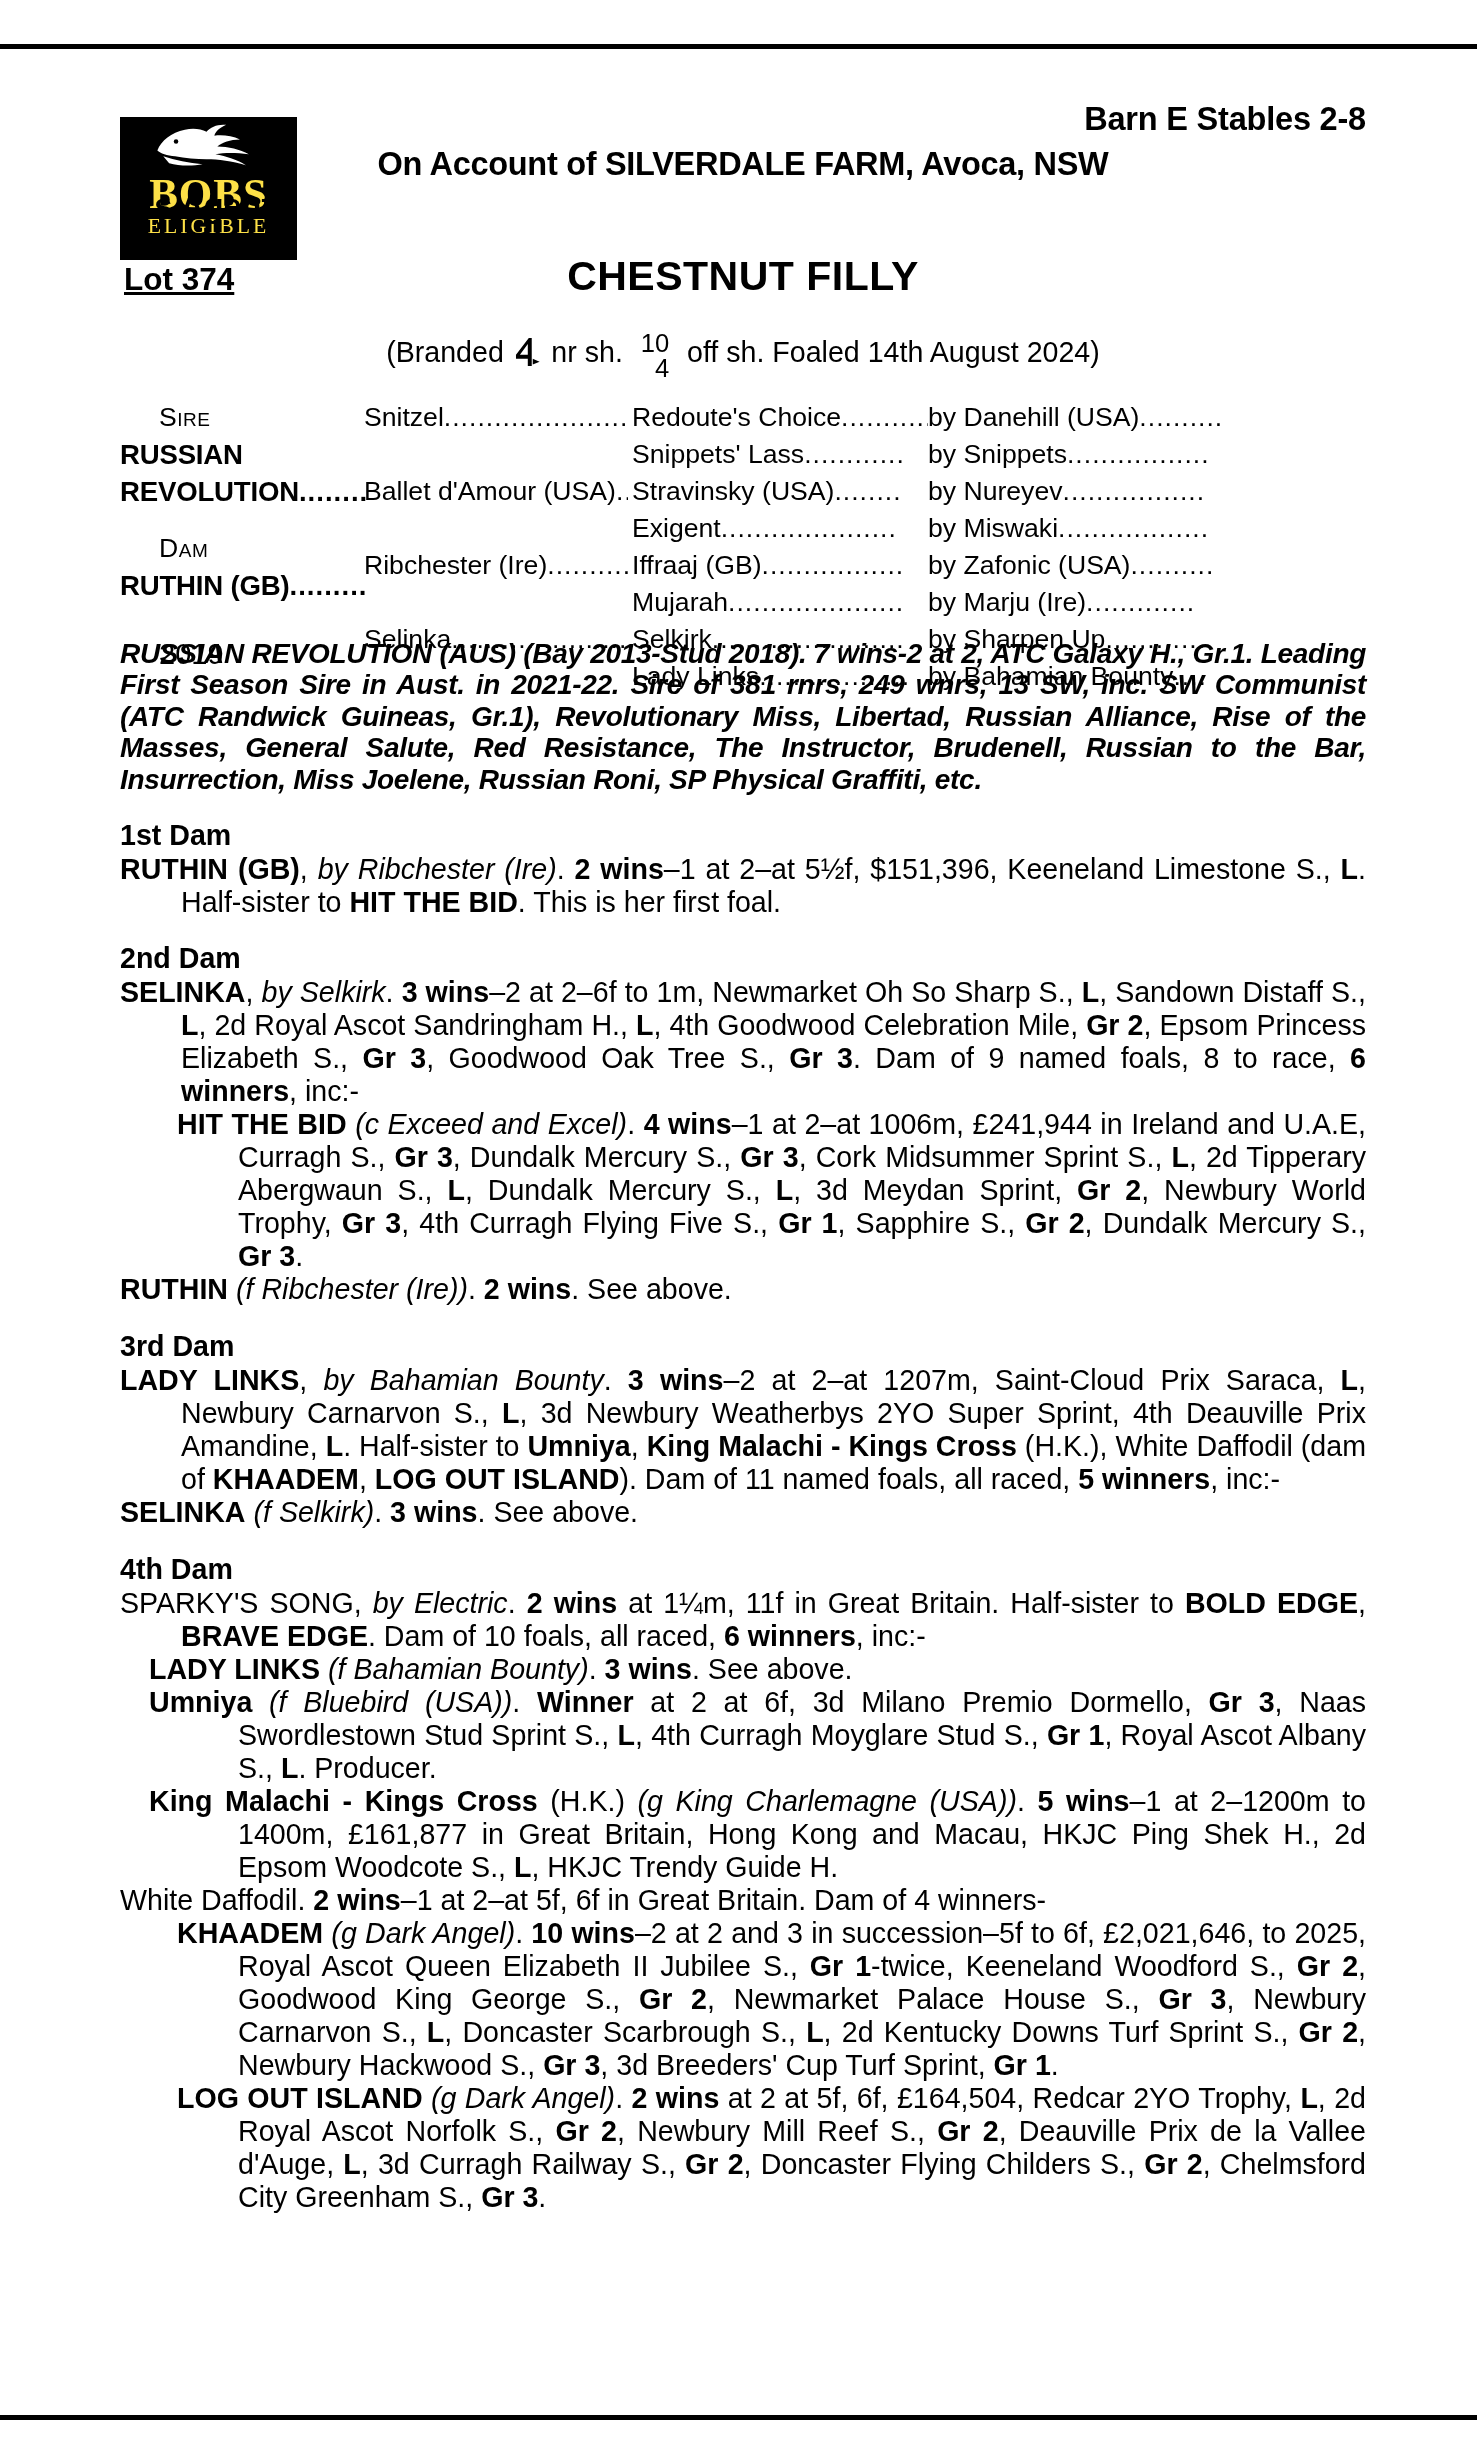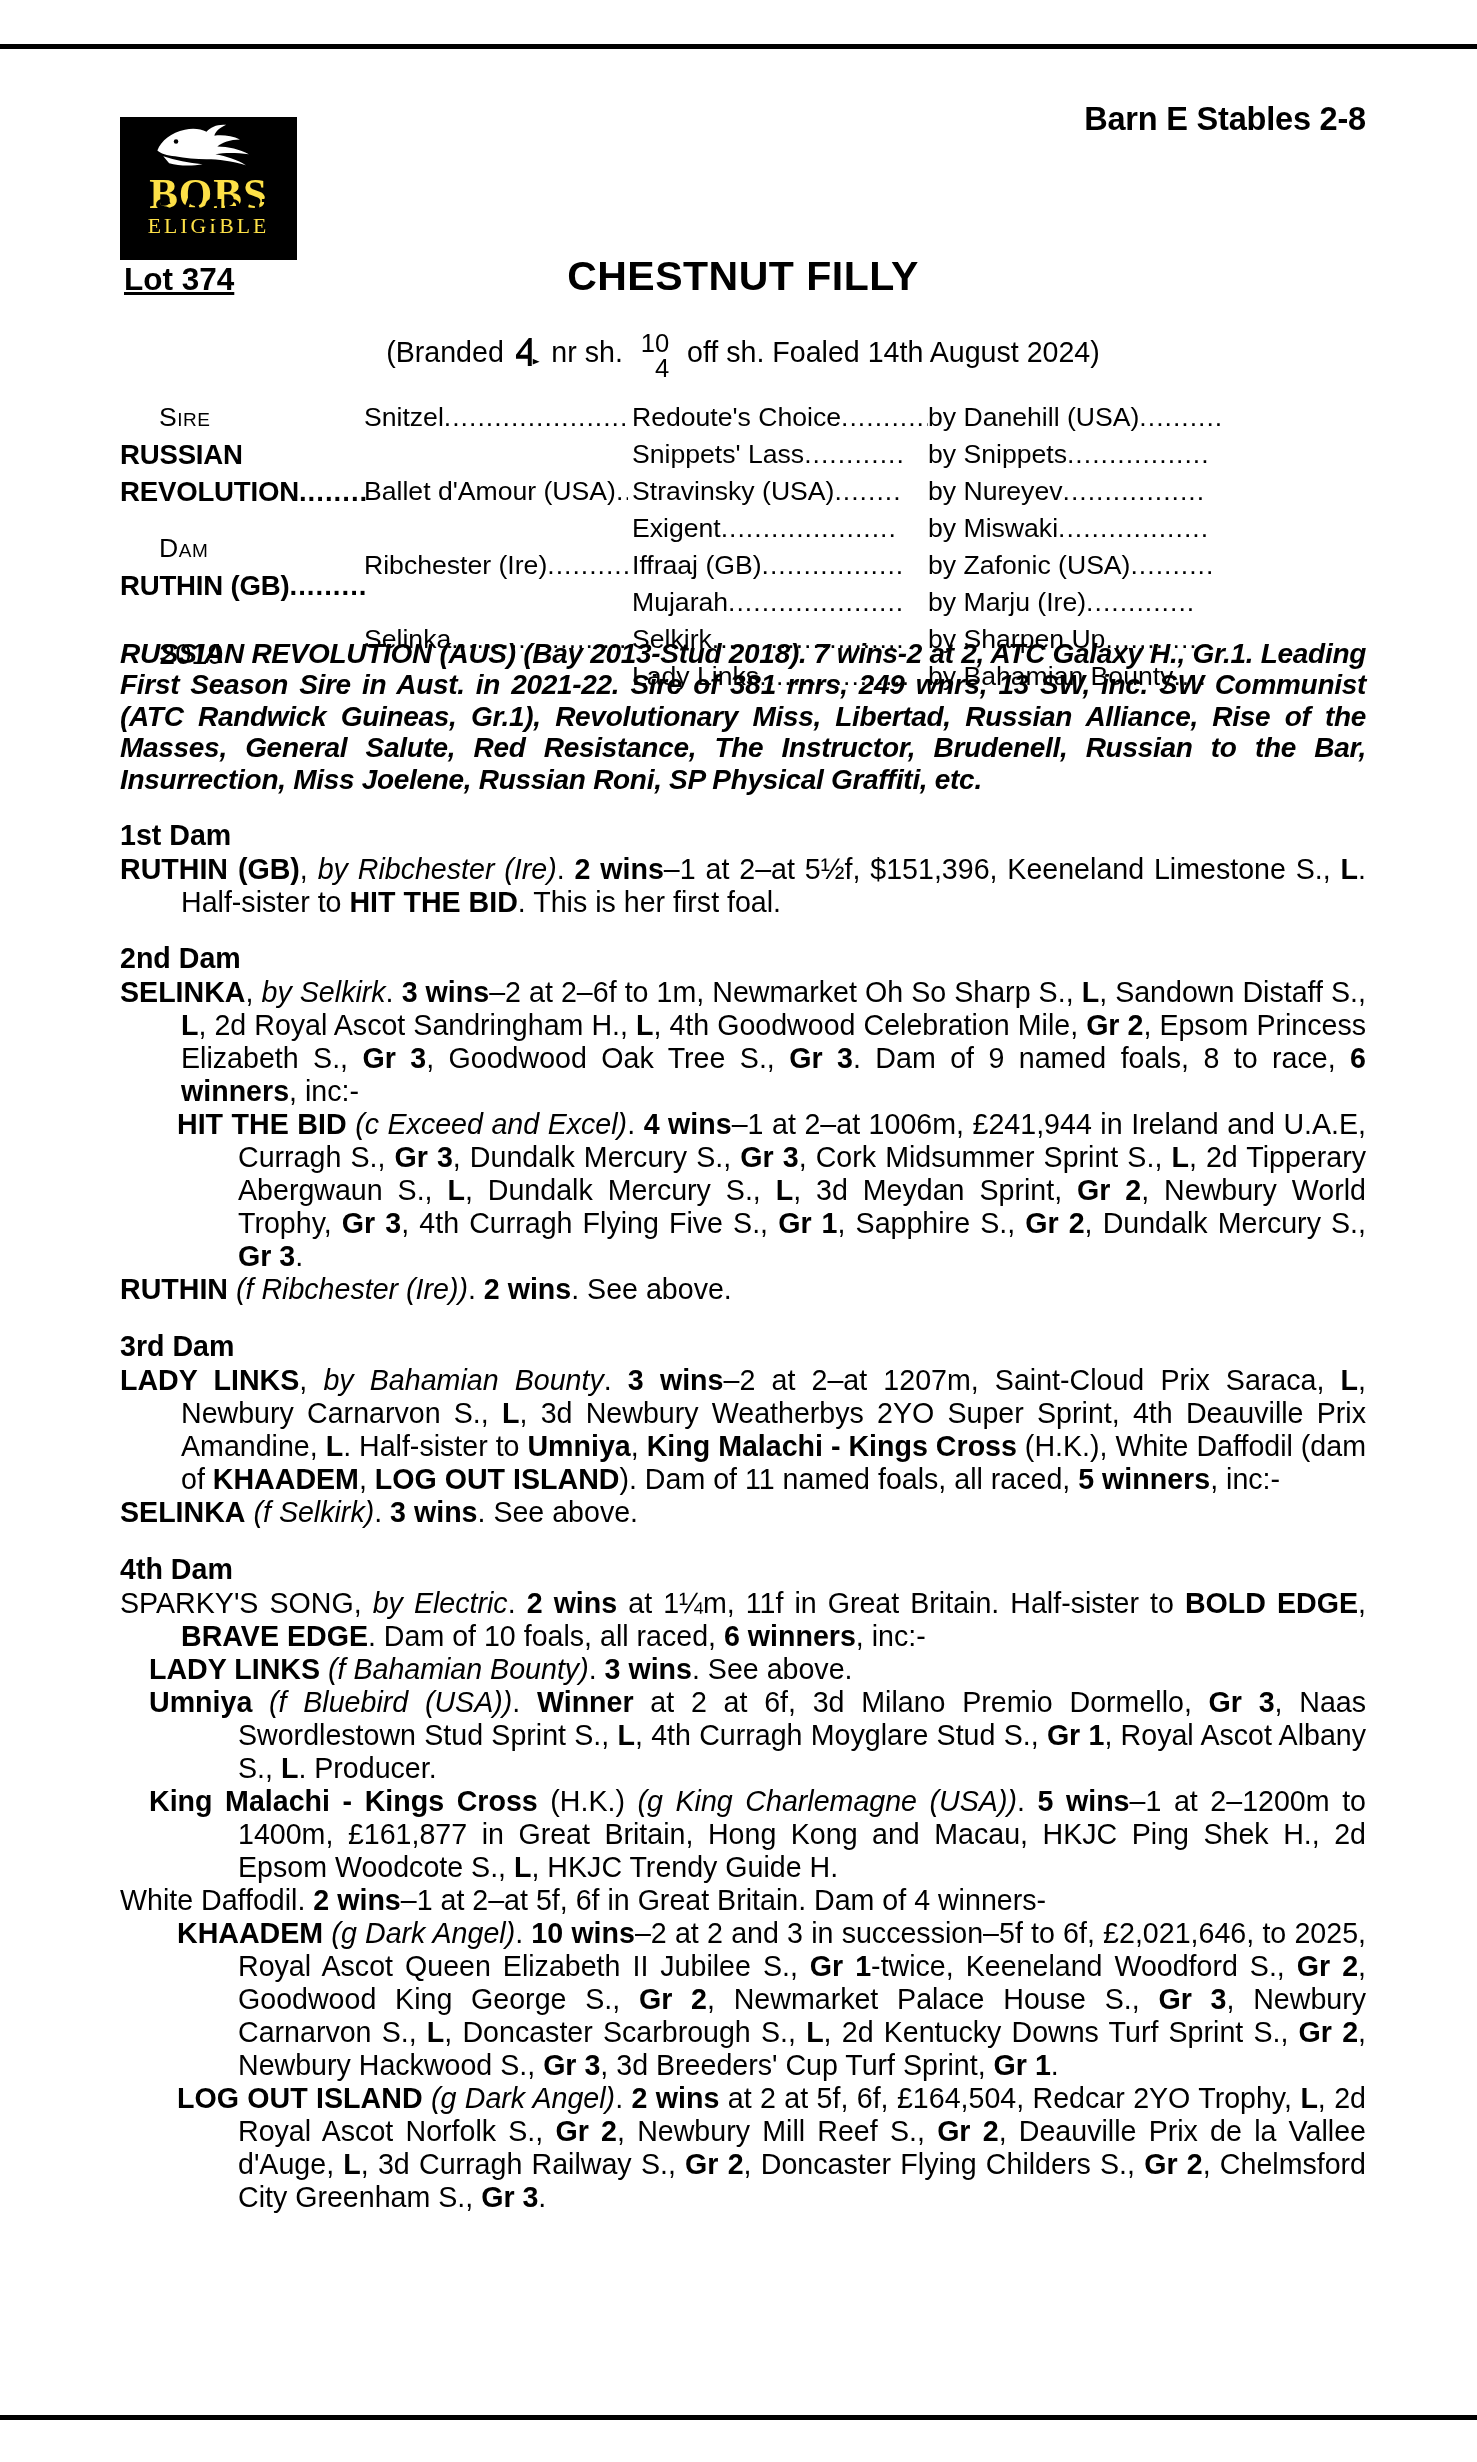--- a/index.html
+++ b/index.html
@@ -240,20 +240,21 @@
                                    C118 36 106 36 97 38 C108 40 120 44 128 49 C114 45 100 43 88 43
                                    C78 43 66 42 56 40 C48 39 41 37 38 34 Z"></path>
           <path fill="#ffffff" d="M44 40 C56 44 70 47 84 48 C74 50 60 50 50 47 Z"></path>
           <circle fill="#000000" cx="57" cy="25" r="2.3"></circle>
         </svg>
         <div class="bobs-word">BOBS</div>
         <div class="bobs-elig">ELIGIBLE</div>
       </div>
 
       <div class="barn">Barn E Stables 2-8</div>
+      <div class="account">On Account of SILVERDALE FARM, Avoca, NSW</div>
       <div class="agent">(As Agent)</div>
     </div>
 
     <div class="titlerow">
       <div class="lot">Lot 374</div>
       <div class="colourtitle">CHESTNUT FILLY</div>
     </div>
 
     <div class="brandline">
       <span>(Branded</span>

